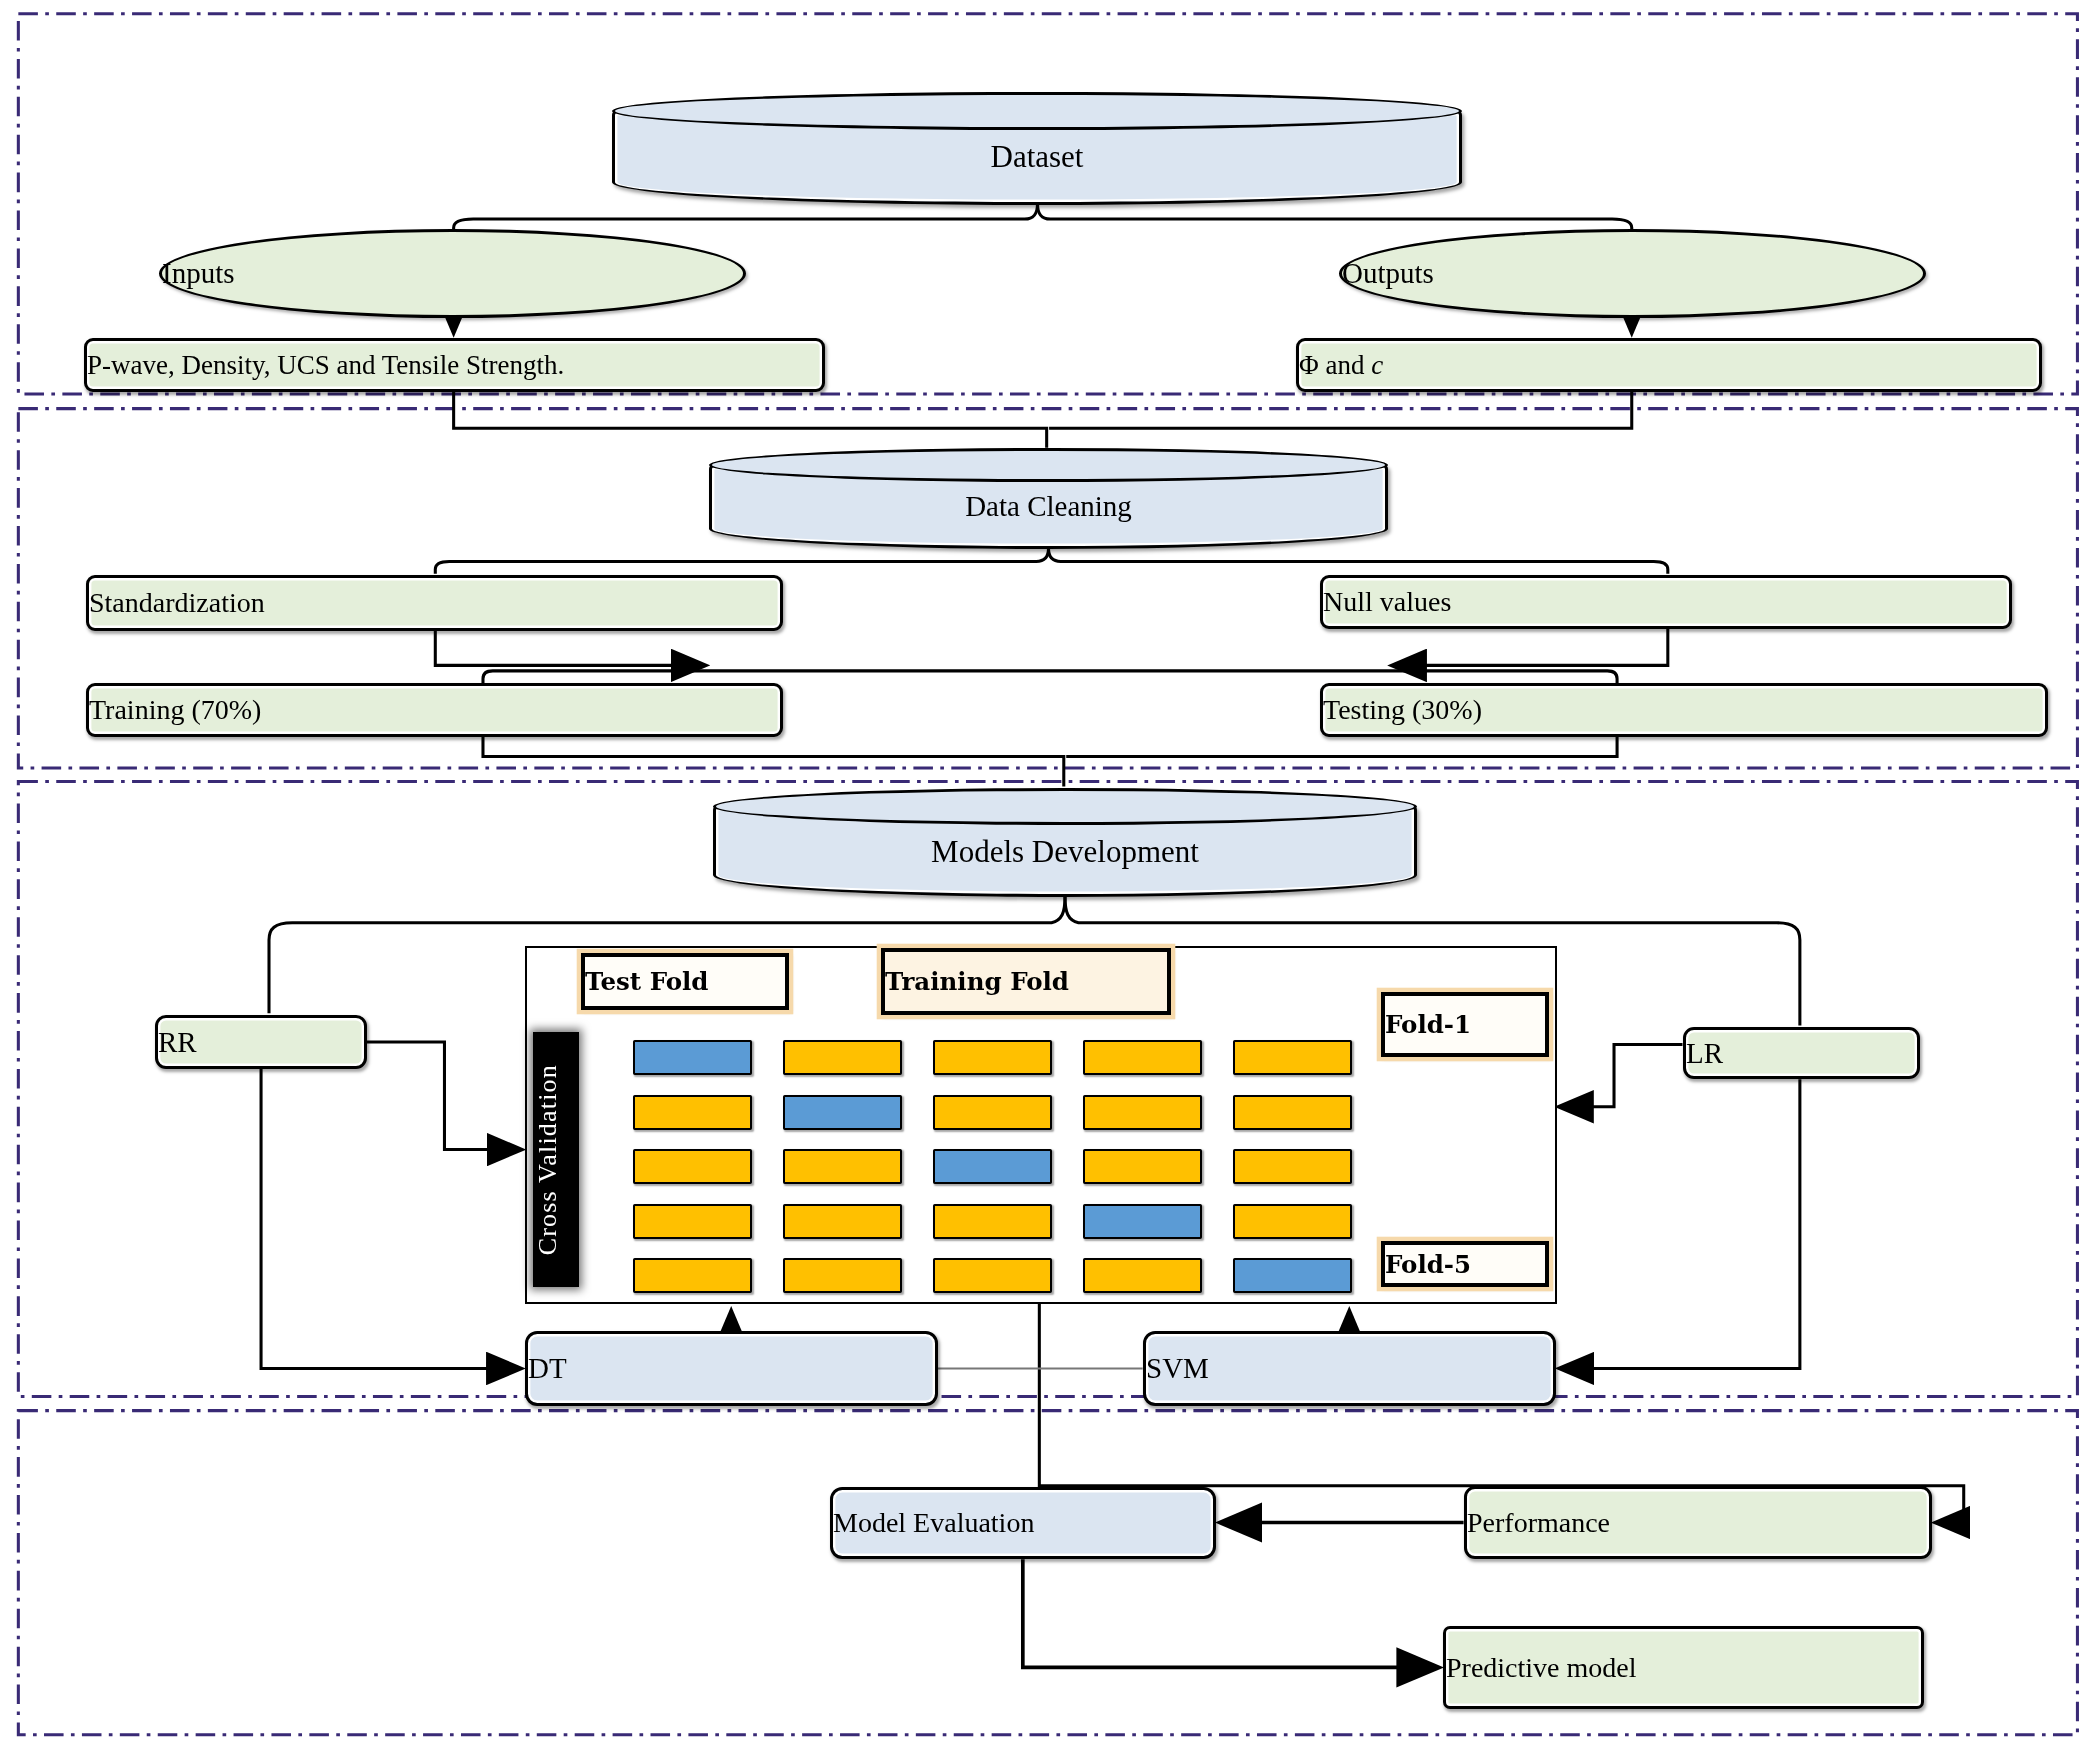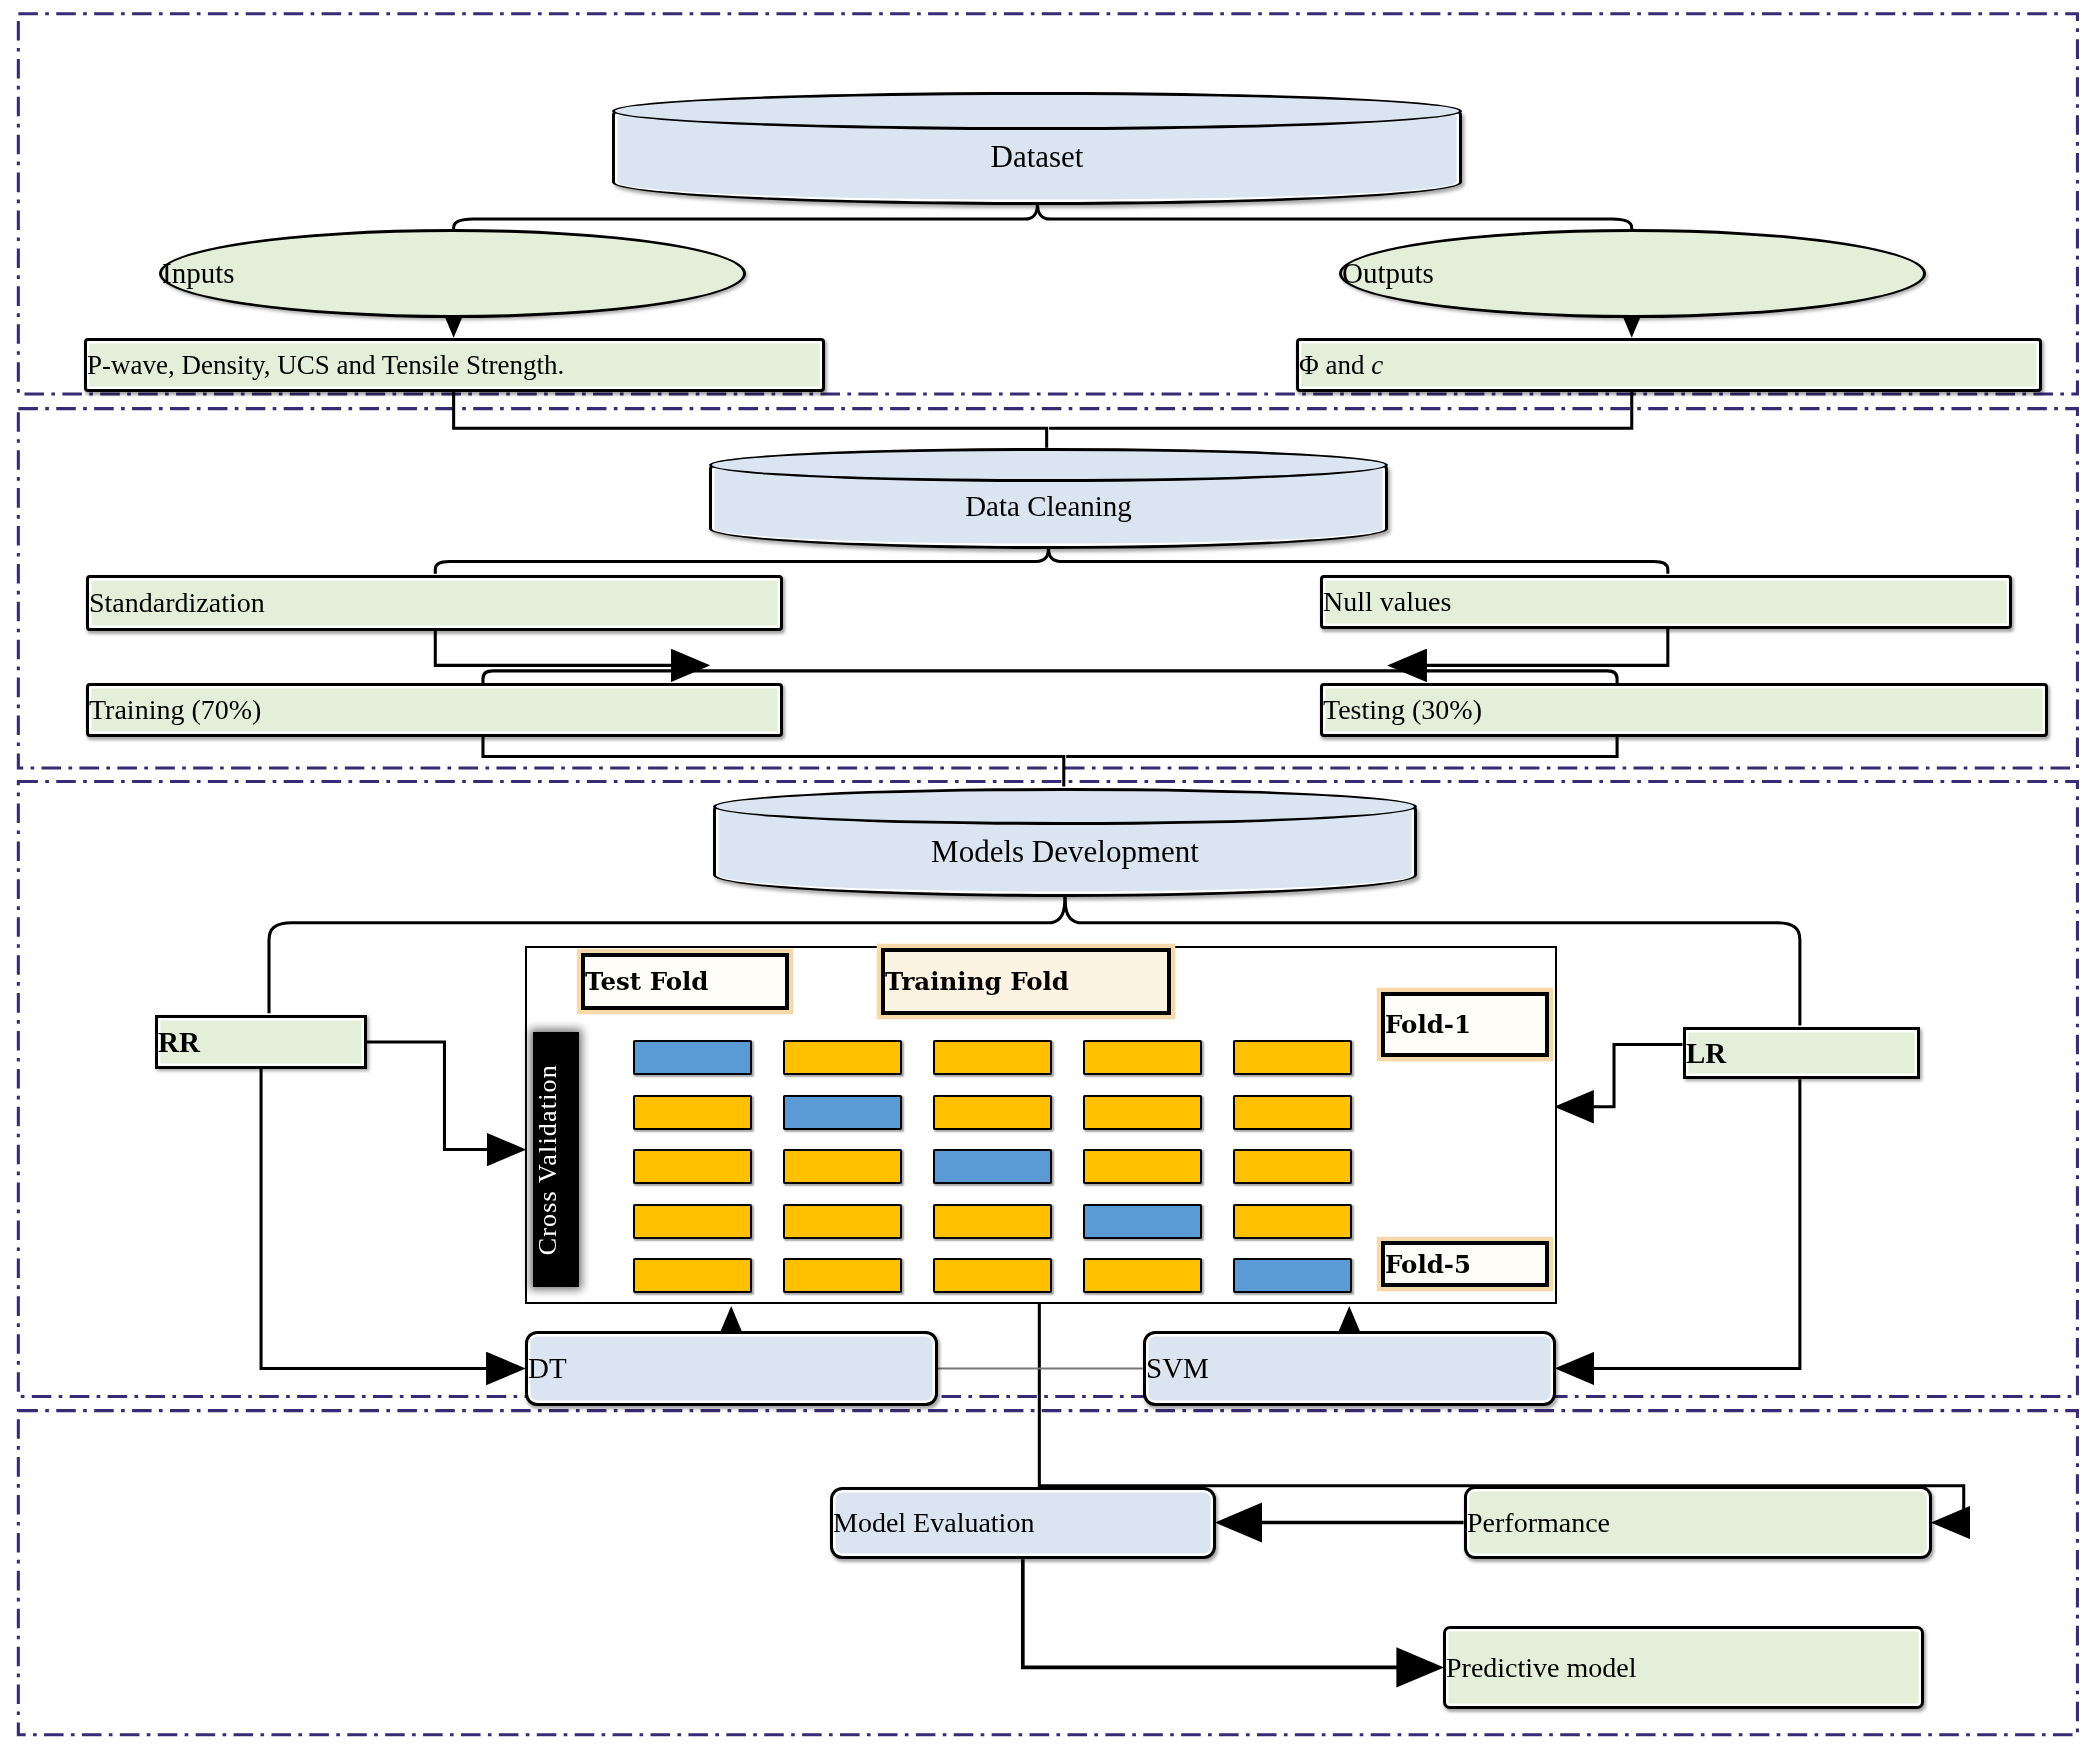--- a/index.html
+++ b/index.html
@@ -2,26 +2,26 @@
 <html style="--blue: #dbe5f1; --green: #e4efda; --train: #FFC000; --test: #5B9BD5; --glow: #f6d9ab; --section_border: #392a75; --line: #000000;font-size:9.8px"><head>
 <meta charset="utf-8">
 <style>
   html,body{margin:0;padding:0;background:#ffffff;}
   body{width:2097px;height:1752px;position:relative;font-family:"Liberation Serif",serif;color:#000;}
   #stage{position:absolute;left:0;top:0;width:2097px;height:1752px;}
   #wires{position:absolute;left:0;top:0;z-index:0;}
   .node{position:absolute;z-index:2;box-sizing:border-box;display:flex;align-items:center;justify-content:flex-start;text-align:center;}
 
   
-  .gbar{background:var(--green);border:3.1px solid #000;border-radius:4px;font-size:28px;
+  .gbar{background:var(--green);border:3.1px solid #000;border-radius:9px;font-size:28px;
         box-shadow:1.8px 2.4px 3.1px rgba(0,0,0,.35), inset 0 0 0 2.4px #fff;}
   
   .bbar{background:var(--blue);border:3.7px solid #000;border-radius:12.2px;font-size:29px;
         box-shadow:1.8px 2.4px 3.1px rgba(0,0,0,.35), inset 0 0 0 2.4px #fff;}
-  .small-pill{border-radius:0;font-size:29px;font-weight:bold;}
+  .small-pill{border-radius:11px;font-size:29px;}
 
   
   .cyl{position:absolute;z-index:2;}
   .cyl .cyl-body{position:absolute;left:0;right:0;top:16%;bottom:0;background:var(--blue);
         border:3.1px solid #000;border-radius:4.9px 4.9px 50% 50% / 4.9px 4.9px 24% 24%;
         box-shadow:2.4px 3.1px 3.7px rgba(0,0,0,.35), inset 0 0 0 2.4px #fff;box-sizing:border-box;}
   .cyl .cyl-top{position:absolute;left:0;right:0;top:0;height:34%;background:var(--blue);
         border:3.1px solid #000;border-radius:50%;box-sizing:border-box;}
   .cyl .cyl-label{position:absolute;left:0;right:0;top:42%;text-align:center;font-size:31px;z-index:3;}
 

